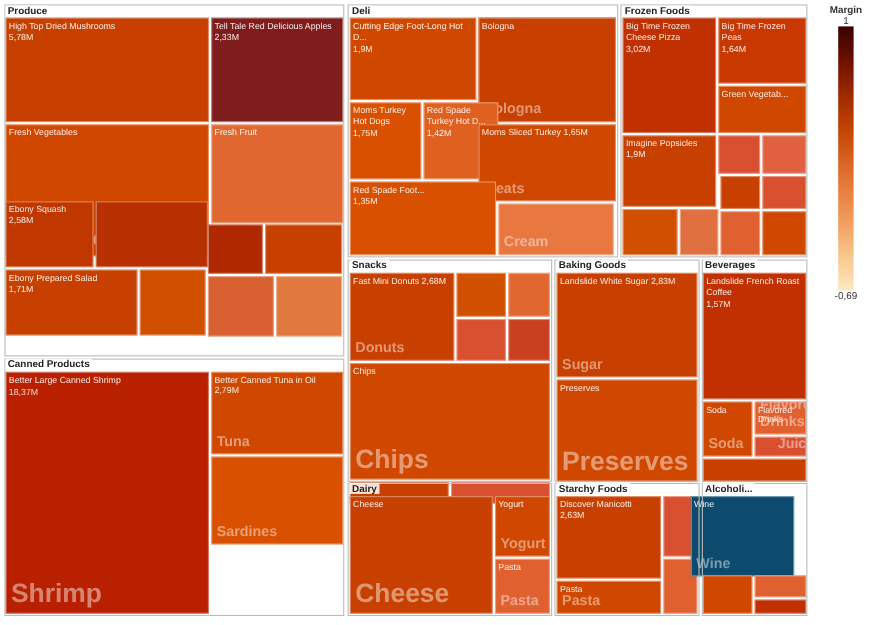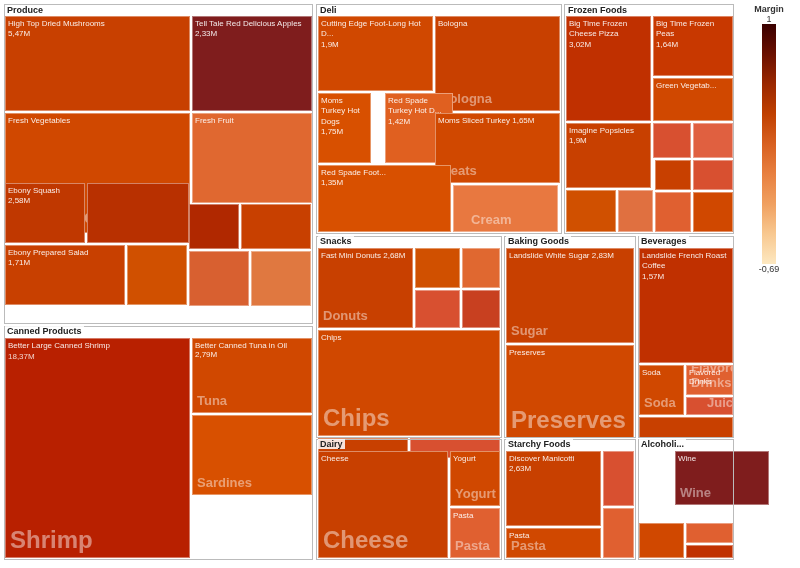--- a/index.html
+++ b/index.html
@@ -28,21 +28,21 @@
       <div class="section-title" style="left: 562px; top: 1px; z-index: 10; background-color: rgba(255, 255, 255, 0.85); padding: 0px 2px;">Frozen Foods</div>
       <div class="section-title" style="left: 1px; top: 322px; z-index: 10; background-color: rgba(255, 255, 255, 0.85); padding: 0px 2px;">Canned Products</div>
       <div class="section-title" style="left: 314px; top: 232px; z-index: 10; background-color: rgba(255, 255, 255, 0.85); padding: 0px 2px;">Snacks</div>
       <div class="section-title" style="left: 502px; top: 232px; z-index: 10; background-color: rgba(255, 255, 255, 0.85); padding: 0px 2px;">Baking Goods</div>
       <div class="section-title" style="left: 635px; top: 232px; z-index: 10; background-color: rgba(255, 255, 255, 0.85); padding: 0px 2px;">Beverages</div>
       <div class="section-title" style="left: 314px; top: 435px; z-index: 10; background-color: rgba(255, 255, 255, 0.85); padding: 0px 2px;">Dairy</div>
       <div class="section-title" style="left: 502px; top: 435px; z-index: 10; background-color: rgba(255, 255, 255, 0.85); padding: 0px 2px;">Starchy Foods</div>
       <div class="section-title" style="left: 635px; top: 435px; z-index: 10; background-color: rgba(255, 255, 255, 0.85); padding: 0px 2px;">Alcoholi...</div>
     <div style="position: absolute; left: 1px; top: 12px; width: 185px; height: 95px; background-color: rgb(200, 64, 0); border: 1px solid rgba(255, 255, 255, 0.4); overflow: hidden;">
           <div style="color: rgba(255, 255, 255, 0.9); font-size: 8px; padding: 2px; line-height: 1.3; white-space: pre-line;">High Top Dried Mushrooms
-5,47M</div>
+5,78M</div>
         </div>
         <div style="position: absolute; left: 188px; top: 12px; width: 120px; height: 95px; background-color: #7f1d1d; border: 1px solid rgba(255, 255, 255, 0.4); overflow: hidden;">
           <div style="color: rgba(255, 255, 255, 0.9); font-size: 8px; padding: 2px; line-height: 1.3; white-space: pre-line;">Tell Tale Red Delicious Apples
 2,33M</div>
         </div>
         <div style="position: absolute; left: 188px; top: 109px; width: 120px; height: 90px; background-color: rgb(224, 104, 48); border: 1px solid rgba(255, 255, 255, 0.4); overflow: hidden;">
           <div style="color: rgba(255, 255, 255, 0.9); font-size: 8px; padding: 2px; line-height: 1.3; white-space: pre-line;">Fresh Fruit</div>
         </div>
         <div style="position: absolute; left: 1px; top: 109px; width: 185px; height: 120px; background-color: rgb(208, 72, 0); border: 1px solid rgba(255, 255, 255, 0.4); overflow: hidden;">
           <div style="color: rgba(255, 255, 255, 0.9); font-size: 8px; padding: 2px;">Fresh Vegetables</div>
@@ -68,39 +68,39 @@
 1,9M</div>
         </div>
         <div style="position: absolute; left: 431px; top: 12px; width: 125px; height: 95px; background-color: rgb(200, 64, 0); border: 1px solid rgba(255, 255, 255, 0.4); overflow: hidden;">
           <div style="color: rgba(255, 255, 255, 0.9); font-size: 8px; padding: 2px; line-height: 1.3; white-space: pre-line;">Red Spade Pimento Loaf
 3,22M</div>
         </div>
         <div style="position: absolute; left: 431px; top: 12px; width: 125px; height: 95px; background-color: rgb(200, 64, 0); border: 1px solid rgba(255, 255, 255, 0.4); overflow: hidden;">
           <div style="color: rgba(255, 255, 255, 0.9); font-size: 8px; padding: 2px;">Bologna</div>
           <div style="position: absolute; bottom: 4px; left: 4px; font-size: 13px; font-weight: bold; color: rgba(255, 255, 255, 0.45);">Bologna</div>
         </div>
-        <div style="position: absolute; left: 314px; top: 89px; width: 53px; height: 70px; background-color: rgb(216, 80, 0); border: 1px solid rgba(255, 255, 255, 0.4); overflow: hidden;">
+        <div style="position: absolute; left: 314px; top: 89px; width: 65px; height: 70px; background-color: rgb(216, 80, 0); border: 1px solid rgba(255, 255, 255, 0.4); overflow: hidden;">
           <div style="color: rgba(255, 255, 255, 0.9); font-size: 8px; padding: 2px; line-height: 1.3; white-space: pre-line;">Moms Turkey Hot Dogs
 1,75M</div>
         </div>
         <div style="position: absolute; left: 381px; top: 89px; width: 68px; height: 70px; background-color: rgb(224, 96, 32); border: 1px solid rgba(255, 255, 255, 0.4); overflow: hidden;">
           <div style="color: rgba(255, 255, 255, 0.9); font-size: 8px; padding: 2px; line-height: 1.3; white-space: pre-line;">Red Spade Turkey Hot D...
 1,42M</div>
         </div>
         <div style="position: absolute; left: 431px; top: 109px; width: 125px; height: 70px; background-color: rgb(208, 72, 0); border: 1px solid rgba(255, 255, 255, 0.4); overflow: hidden;">
           <div style="color: rgba(255, 255, 255, 0.9); font-size: 8px; padding: 2px;">Moms Sliced Turkey
 1,65M</div>
           <div style="position: absolute; bottom: 4px; left: 4px; font-size: 13px; font-weight: bold; color: rgba(255, 255, 255, 0.45);">Meats</div>
         </div>
         <div style="position: absolute; left: 314px; top: 161px; width: 133px; height: 67px; background-color: rgb(216, 80, 0); border: 1px solid rgba(255, 255, 255, 0.4); overflow: hidden;">
           <div style="color: rgba(255, 255, 255, 0.9); font-size: 8px; padding: 2px; line-height: 1.3; white-space: pre-line;">Red Spade Foot...
 1,35M</div>
         </div>
         <div style="position: absolute; left: 449px; top: 181px; width: 105px; height: 47px; background-color: rgb(232, 120, 64); border: 1px solid rgba(255, 255, 255, 0.4); overflow: hidden;">
-          <div style="position: absolute; bottom: 4px; left: 4px; font-size: 13px; font-weight: bold; color: rgba(255, 255, 255, 0.45); margin-left: 13px;">Cream</div>
+          <div style="position: absolute; bottom: 4px; left: 4px; font-size: 13px; font-weight: bold; color: rgba(255, 255, 255, 0.45);">Cream</div>
         </div>
         <div style="position: absolute; left: 562px; top: 12px; width: 85px; height: 105px; background-color: rgb(192, 48, 0); border: 1px solid rgba(255, 255, 255, 0.4); overflow: hidden;">
           <div style="color: rgba(255, 255, 255, 0.9); font-size: 8px; padding: 2px; line-height: 1.3; white-space: pre-line;">Big Time Frozen Cheese Pizza
 3,02M</div>
         </div>
         <div style="position: absolute; left: 649px; top: 12px; width: 80px; height: 60px; background-color: rgb(200, 56, 0); border: 1px solid rgba(255, 255, 255, 0.4); overflow: hidden;">
           <div style="color: rgba(255, 255, 255, 0.9); font-size: 8px; padding: 2px; line-height: 1.3; white-space: pre-line;">Big Time Frozen Peas
 1,64M</div>
         </div>
         <div style="position: absolute; left: 649px; top: 74px; width: 80px; height: 43px; background-color: rgb(208, 72, 0); border: 1px solid rgba(255, 255, 255, 0.4); overflow: hidden;">
@@ -186,21 +186,21 @@
         <div style="position: absolute; left: 502px; top: 447px; width: 95px; height: 75px; background-color: rgb(200, 64, 0); border: 1px solid rgba(255, 255, 255, 0.4); overflow: hidden;">
           <div style="color: rgba(255, 255, 255, 0.9); font-size: 8px; padding: 2px; line-height: 1.3; white-space: pre-line;">Discover Manicotti
 2,63M</div>
         </div>
         <div style="position: absolute; left: 502px; top: 524px; width: 95px; height: 30px; background-color: rgb(208, 72, 0); border: 1px solid rgba(255, 255, 255, 0.4); overflow: hidden;">
           <div style="color: rgba(255, 255, 255, 0.9); font-size: 8px; padding: 2px;">Pasta</div>
           <div style="position: absolute; bottom: 4px; left: 4px; font-size: 13px; font-weight: bold; color: rgba(255, 255, 255, 0.45);">Pasta</div>
         </div>
         <div style="position: absolute; left: 599px; top: 447px; width: 31px; height: 55px; background-color: rgb(216, 80, 48); border: 1px solid rgba(255, 255, 255, 0.4); overflow: hidden;"></div>
         <div style="position: absolute; left: 599px; top: 504px; width: 31px; height: 50px; background-color: rgb(224, 96, 48); border: 1px solid rgba(255, 255, 255, 0.4); overflow: hidden;"></div>
-        <div style="position: absolute; left: 671px; top: 447px; width: 94px; height: 54px; background-color: #7f1d1d; border: 1px solid rgba(255, 255, 255, 0.4); overflow: hidden;">
+        <div style="position: absolute; left: 624px; top: 447px; width: 94px; height: 73px; background-color: #0c4a6e; border: 1px solid rgba(255, 255, 255, 0.4); overflow: hidden;">
           <div style="color: rgba(255, 255, 255, 0.9); font-size: 8px; padding: 2px;">Wine</div>
           <div style="position: absolute; bottom: 4px; left: 4px; font-size: 13px; font-weight: bold; color: rgba(255, 255, 255, 0.45);">Wine</div>
         </div>
         <div style="position: absolute; left: 635px; top: 519px; width: 45px; height: 35px; background-color: rgb(208, 72, 0); border: 1px solid rgba(255, 255, 255, 0.4); overflow: hidden;"></div>
         <div style="position: absolute; left: 682px; top: 519px; width: 47px; height: 20px; background-color: rgb(224, 96, 48); border: 1px solid rgba(255, 255, 255, 0.4); overflow: hidden;"></div>
         <div style="position: absolute; left: 682px; top: 541px; width: 47px; height: 13px; background-color: rgb(192, 48, 0); border: 1px solid rgba(255, 255, 255, 0.4); overflow: hidden;"></div>
         <div style="position: absolute; left: 0px; top: 0px; width: 309px; height: 320px; border: 1px solid rgb(187, 187, 187); pointer-events: none; z-index: 5;"></div>
         <div style="position: absolute; left: 312px; top: 0px; width: 246px; height: 230px; border: 1px solid rgb(187, 187, 187); pointer-events: none; z-index: 5;"></div>
         <div style="position: absolute; left: 560px; top: 0px; width: 170px; height: 230px; border: 1px solid rgb(187, 187, 187); pointer-events: none; z-index: 5;"></div>
         <div style="position: absolute; left: 0px; top: 322px; width: 309px; height: 234px; border: 1px solid rgb(187, 187, 187); pointer-events: none; z-index: 5;"></div>

